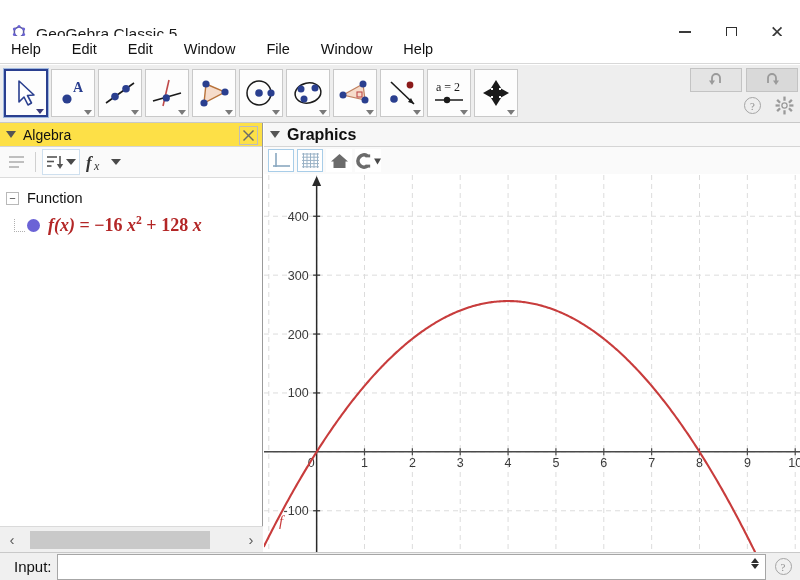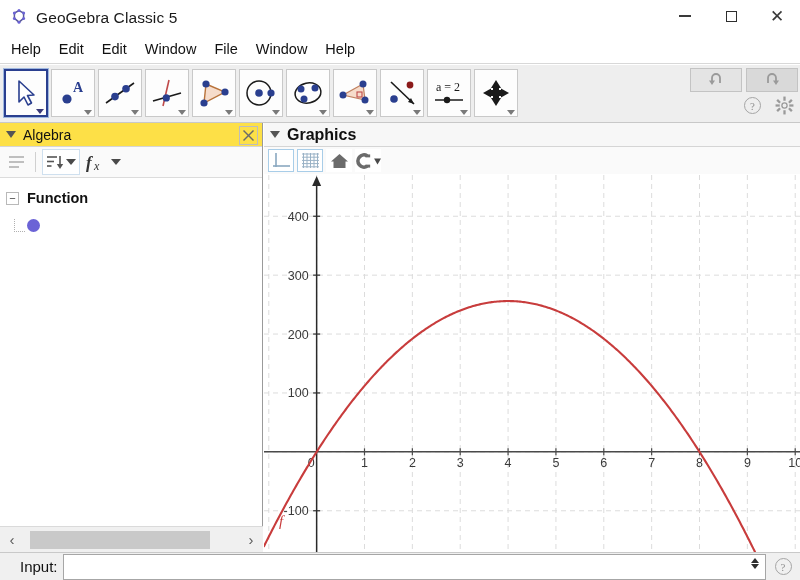--- a/index.html
+++ b/index.html
@@ -7,21 +7,21 @@
   body {
     width:800px; height:580px; overflow:hidden;
     font-family: "Liberation Sans", sans-serif;
     background:#ffffff;
     -webkit-font-smoothing: antialiased;
   }
   #app { position:relative; width:800px; height:580px; }
 
   
   .titlebar {
-    position:absolute; left:0; top:0; width:800px; height:36px;
+    position:absolute; left:0; top:16px; width:800px; height:36px;
     background:#ffffff; display:flex; align-items:center;
   }
   .app-logo {
     width:18px; height:18px; margin-left:10px; margin-right:8px;
     flex:0 0 auto; position:relative;
   }
   .title-text {
     font-size:15.5px; color:#1a1a1a; letter-spacing:0.1px;
   }
   .win-ctrls {
@@ -35,21 +35,21 @@
   .wb-max { width:11px; height:11px; border:1.5px solid #2e2e2e; }
   .wb-close { font-size:17px; color:#3a3a3a; line-height:1; font-weight:300; }
 
   
   .menubar {
     position:absolute; left:0; top:36px; width:800px; height:28px;
     background:#ffffff; display:flex; align-items:center;
     border-bottom:1px solid #d8d8d8;
   }
   .menu-item {
-    font-size:14.5px; color:#111; padding:3px 7px 4px 7px; margin-left:4px;
+    font-size:14.5px; color:#111; padding:3px 7px 4px 7px; margin-left:17px;
     white-space:nowrap;
   }
   .menu-item:first-child { margin-left:4px; }
 
   
   .toolbar {
     position:absolute; left:0; top:65px; width:800px; height:58px;
     background:#eeeeee; border-bottom:1px solid #c8c8c8;
   }
   .tools {
@@ -125,21 +125,21 @@
   }
 
   .alg-tree { position:relative; padding-top:8px; }
   .tree-row { display:flex; align-items:center; height:24px; }
   .collapse-box {
     width:13px; height:13px; border:1px solid #b9b9b9; background:#fff;
     margin-left:6px; margin-right:8px;
     display:flex; align-items:center; justify-content:center;
     font-size:11px; color:#444; line-height:1;
   }
-  .tree-cat { font-size:14.5px; color:#111;font-weight:bold; }
+  .tree-cat { font-size:14.5px; color:#111; }
   .tree-leaf { display:flex; align-items:center; height:30px; padding-left:14px; }
   .leaf-guide {
     width:11px; height:13px; margin-right:2px;
     border-left:1px dotted #b0b0b0; border-bottom:1px dotted #b0b0b0;
   }
   .leaf-dot {
     width:13px; height:13px; border-radius:50%;
     background:#6b63d6; margin-right:8px; flex:0 0 auto;
   }
   .leaf-eq {
@@ -189,21 +189,21 @@
     overflow:hidden; background:#fff;
   }
   .canvas-wrap svg { display:block; }
 
   
   .inputbar {
     position:absolute; left:0; bottom:0; width:800px; height:28px;
     background:#f0f0f0; display:flex; align-items:center;
     border-top:1px solid #c9c9c9;
   }
-  .input-label { font-size:15px; color:#111; padding:0 5px 0 20px; }
+  .input-label { font-size:15px; color:#111; padding:0 5px 0 14px; }
   .input-field {
     flex:1; height:26px; background:#fff; border:1px solid #a6a6a6;
     display:flex; align-items:center; position:relative;
   }
   .input-text {
     font-size:14px; color:#111; padding-left:5px;
     font-family:"Liberation Serif", serif;
   }
   .input-spin {
     position:absolute; right:6px; top:3px; display:flex;
@@ -453,20 +453,29 @@
     </div>
 
     <div class="alg-tree">
       <div class="tree-row">
         <span class="collapse-box">−</span>
         <span class="tree-cat">Function</span>
       </div>
       <div class="tree-leaf">
         <span class="leaf-guide"></span>
         <span class="leaf-dot"></span>
+        <span class="leaf-eq">
+          <span class="it">f(x)</span>
+          <span>=</span>
+          <span>−16</span>
+          <span class="it">x</span><sup>2</sup>
+          <span>+</span>
+          <span>128</span>
+          <span class="it">x</span>
+        </span>
       </div>
     </div>
 
     <div class="alg-scroll">
       <div class="sb-arrow">‹</div>
       <div class="sb-track">
         <div class="sb-thumb"></div>
       </div>
       <div class="sb-arrow">›</div>
     </div>

